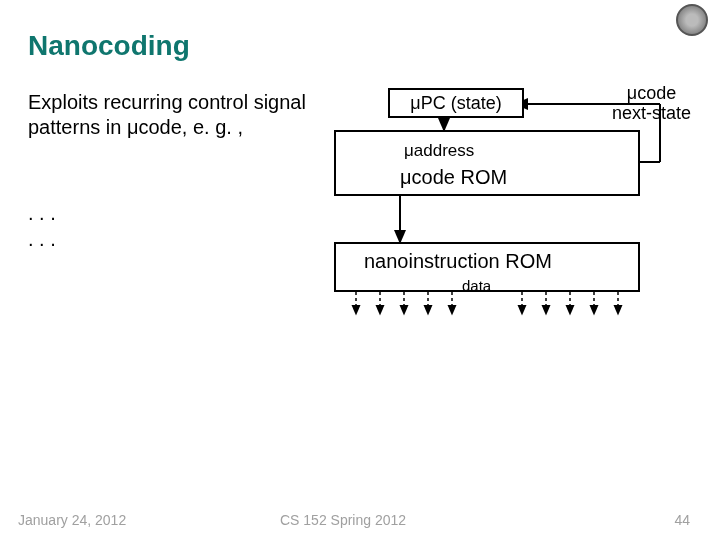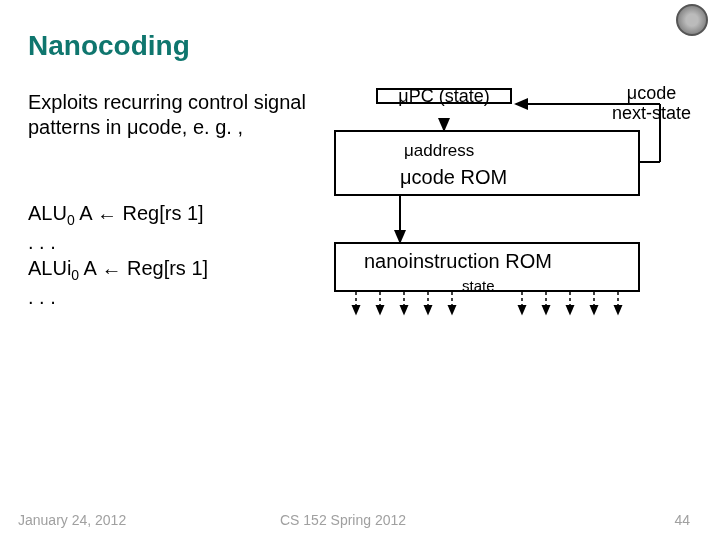--- a/index.html
+++ b/index.html
@@ -69,21 +69,21 @@
     border: 2px solid #000;
     background: #fff;
     text-align: center;
     font-family: Verdana, Arial, sans-serif;
     font-size: 18px;
     display: flex;
     align-items: center;
     justify-content: center;
     box-sizing: border-box;
   }
-  .pc-box { top: 6px; left: 76px; width: 136px; height: 16px; }
+  .pc-box { top: 6px; left: 88px; width: 136px; height: 30px; }
   .addr-label {
     position: absolute;
     top: 59px;
     left: 104px;
     font-family: Verdana, Arial, sans-serif;
     font-size: 17px;
   }
   .code-rom {
     position: absolute;
     top: 48px;
@@ -176,27 +176,21 @@
 <body>
 
 <div class="slide">
   <div class="logo"></div>
 
   <div class="title">Nanocoding</div>
 
   <div class="body-left">Exploits recurring control signal patterns in μcode, e. g. ,</div>
 
   <div class="alu-block">
-    <div>
-      <span>ALU</span><span class="sub">0</span><span> A ← Reg[rs 1]</span>
-    </div>
     <div>. . .</div>
-    <div>
-      <span>ALUi</span><span class="sub">0</span><span> A ← Reg[rs 1]</span>
-    </div>
     <div>. . .</div>
   </div>
 
   <div class="diagram">
     <svg class="arrows">
       <defs>
         <marker id="ah" markerWidth="8" markerHeight="8" refX="6" refY="3" orient="auto">
           <path d="M0,0 L7,3 L0,6 Z" fill="#000"></path>
         </marker>
         <marker id="ahd" markerWidth="8" markerHeight="8" refX="6" refY="3" orient="auto">
@@ -225,21 +219,21 @@
         <line x1="318" y1="210" x2="318" y2="232" marker-end="url(#ahd)"></line>
       </g>
     </svg>
 
     <div class="box pc-box">μPC (state)</div>
     <div class="code-rom"></div>
     <div class="addr-label">μaddress</div>
     <div class="code-rom-label">μcode ROM</div>
     <div class="nano-rom"></div>
     <div class="nano-rom-label">nanoinstruction ROM</div>
-    <div class="data-label">state</div>
+    <div class="data-label">data</div>
     <div class="next-state">
       <span>μcode</span><br>
       <span>next-state</span>
     </div>
   </div>
 
   <div class="bullets">
   </div>
 
   <div class="footer">

